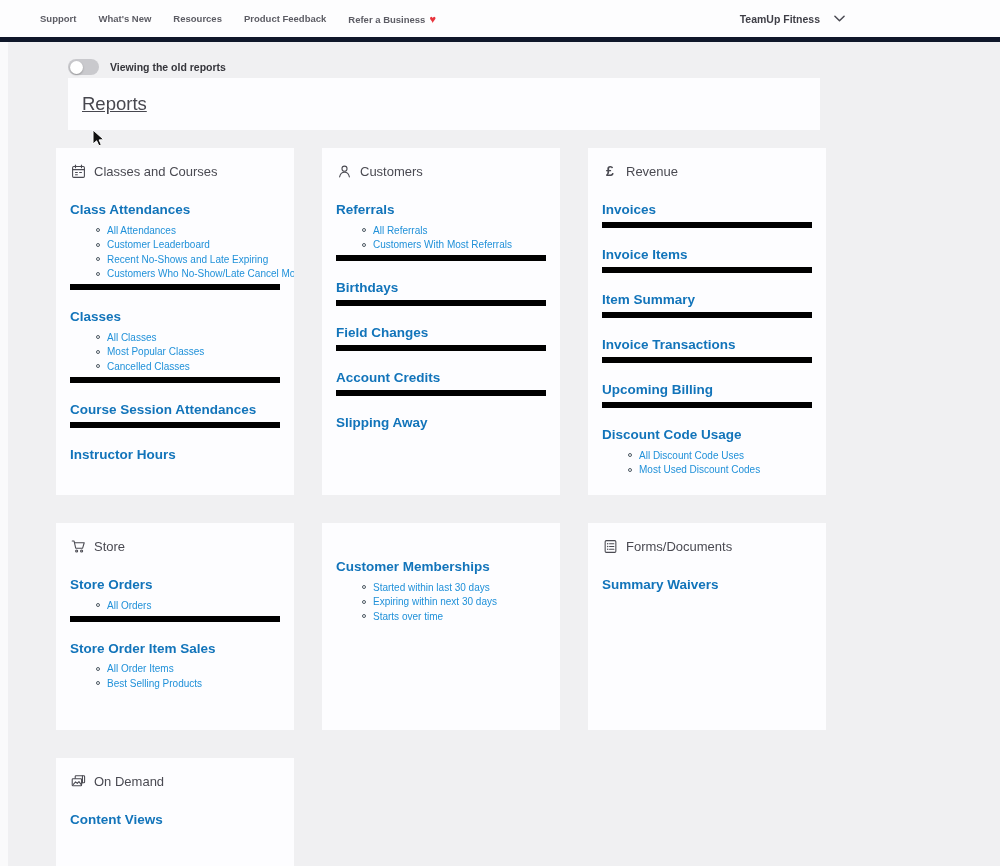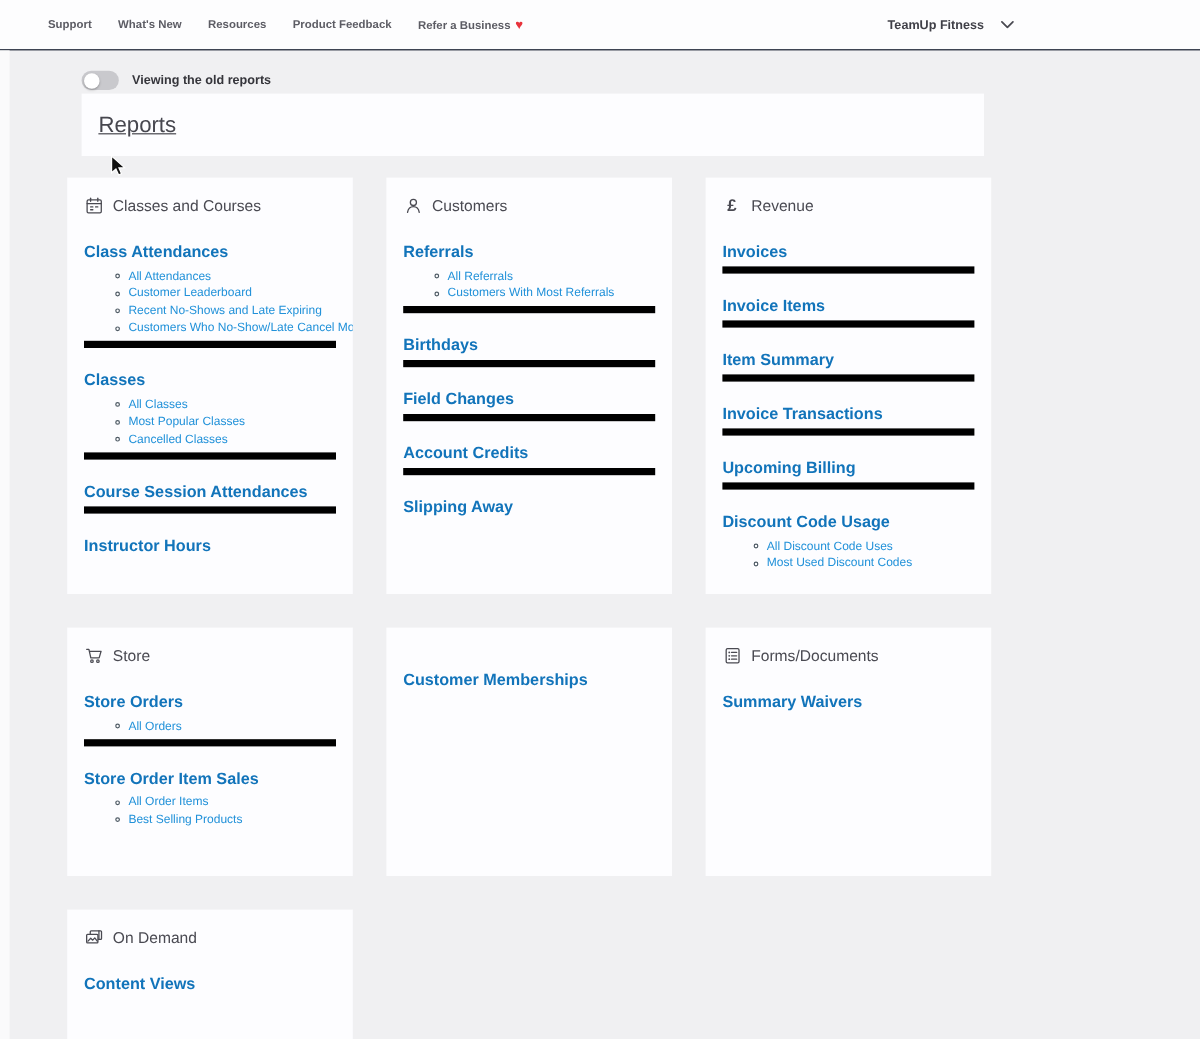--- a/index.html
+++ b/index.html
@@ -7,21 +7,21 @@
   body {
     position:relative;
     font-family:"Liberation Sans", sans-serif;
     background:#f0f0f2;
     overflow:hidden;
     -webkit-font-smoothing:antialiased;
   }
   
   .topnav {
     position:absolute; top:0; left:0; width:1000px; height:42px;
-    background:#fdfdfe; border-bottom:1px solid #0f172a;
+    background:#fdfdfe; border-bottom:5px solid #0f172a;
     display:flex; align-items:center;
     padding:0 155px 0 40px;
   }
   .topnav .nav-item {
     font-size:9.5px; color:#5c5c64; font-weight:600;
     margin-right:22px; cursor:pointer; white-space:nowrap;
   }
   .topnav .heart { color:#e8333c; font-size:11px; margin-left:4px; }
   .topnav .spacer { flex:1; }
   .account {
@@ -238,21 +238,34 @@
             <span class="bullet"></span>
             <a class="sub-link">All Order Items</a>
           </li>
           <li>
             <span class="bullet"></span>
             <a class="sub-link">Best Selling Products</a>
           </li>
         </ul></div>
     </div>
     <div class="card">
-      <div class="section first"><a class="section-heading">Customer Memberships</a></div>
+      <div class="section first"><a class="section-heading">Customer Memberships</a><ul class="sub-list">
+          <li>
+            <span class="bullet"></span>
+            <a class="sub-link">Started within last 30 days</a>
+          </li>
+          <li>
+            <span class="bullet"></span>
+            <a class="sub-link">Expiring within next 30 days</a>
+          </li>
+          <li>
+            <span class="bullet"></span>
+            <a class="sub-link">Starts over time</a>
+          </li>
+        </ul></div>
     </div>
     <div class="card">
       <div class="card-title-row">
         <span class="card-icon">
           <svg viewBox="0 0 16 16">
             <rect x="2.3" y="1.7" width="11.4" height="12.6" rx="1.2"></rect>
             <circle class="f" cx="5" cy="5" r="0.8"></circle>
             <line x1="7" y1="5" x2="11.6" y2="5"></line>
             <circle class="f" cx="5" cy="8" r="0.8"></circle>
             <line x1="7" y1="8" x2="11.6" y2="8"></line>

